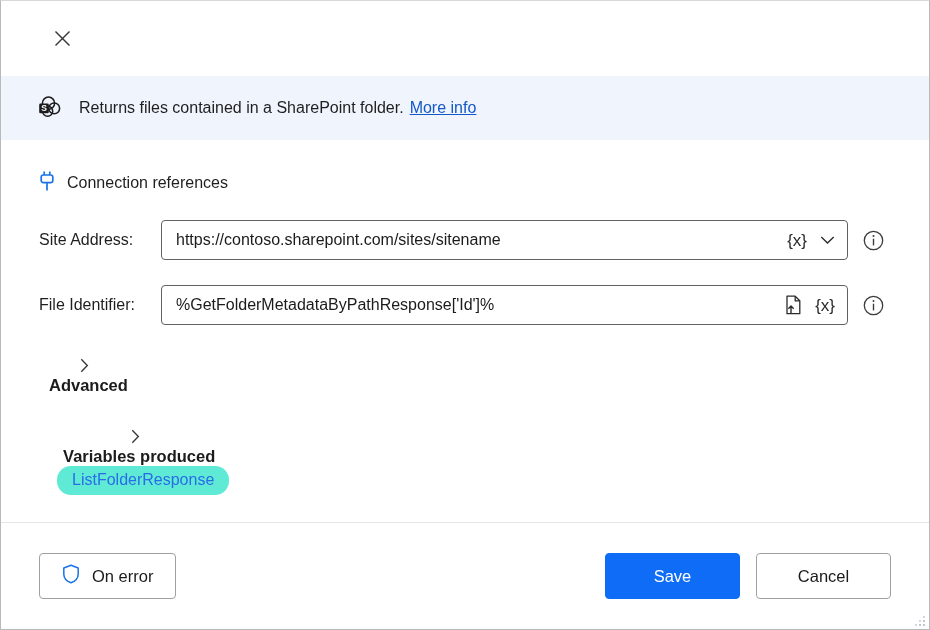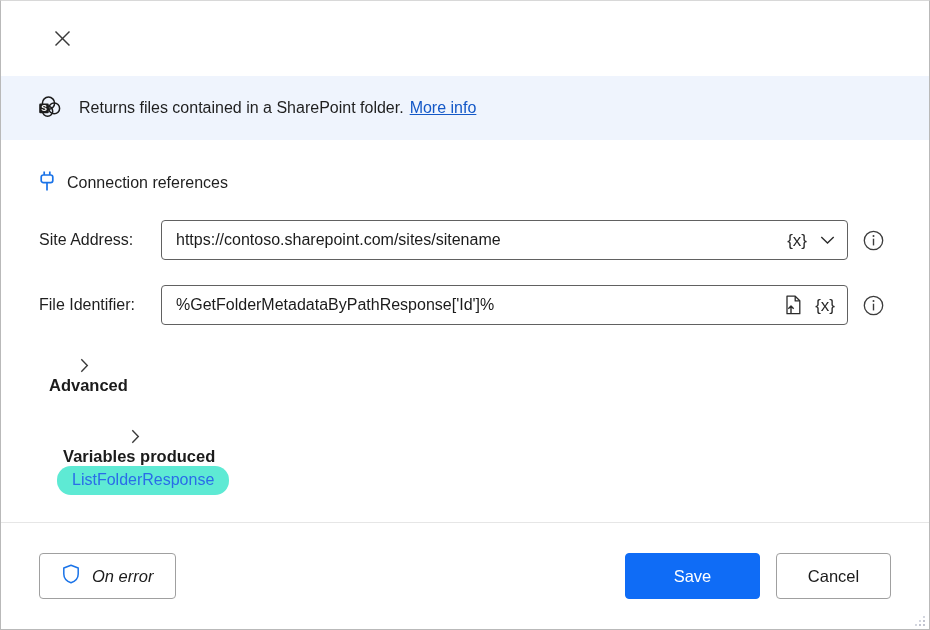--- a/index.html
+++ b/index.html
@@ -247,35 +247,34 @@
     cursor: pointer;
     box-sizing: border-box;
     font-family: "Liberation Sans", sans-serif;
   }
   .btn-onerror {
     border: 1px solid #a0a0a0;
     background: #ffffff;
     color: #1b1b1b;
     padding: 0 22px;
     gap: 12px;
-    font-style: italic;
   }
   .footer-spacer { flex: 1 1 auto; }
   .btn-save {
     border: 1px solid #0f6cf6;
     background: #0f6cf6;
     color: #ffffff;
     width: 135px;
     margin-right: 16px;
   }
   .btn-cancel {
     border: 1px solid #a0a0a0;
     background: #ffffff;
     color: #1b1b1b;
-    width: 115px;
+    width: 135px;
   }
 
   
   .grip {
     position: absolute;
     right: 3px;
     bottom: 3px;
     width: 13px;
     height: 13px;
   }

